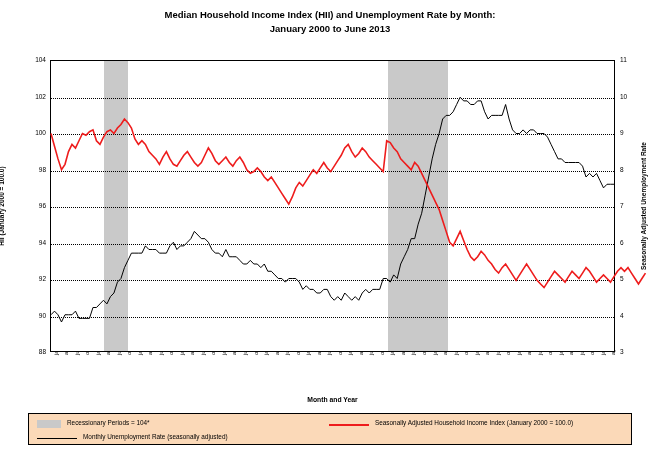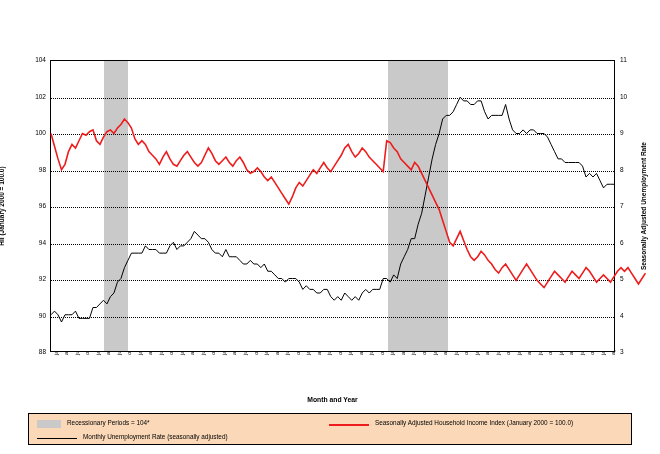--- a/index.html
+++ b/index.html
@@ -67,20 +67,24 @@
   }
   .lg-line{position:absolute;height:0;border-top-style:solid;}
   .lg-red{border-top:2px solid #ee1c1c;width:40px;}
   .lg-blk{border-top:1px solid #000;width:40px;}
 </style>
 </head>
 <body>
 
 <div id="wrap">
 
+  <div class="title">
+    <div>Median Household Income Index (HII) and Unemployment Rate by Month:</div>
+    <div>January 2000 to June 2013</div>
+  </div>
 
   <div class="ylabel-left">HII (January 2000 = 100.0)</div>
   <div class="ylabel-right">Seasonally Adjusted Unemployment Rate</div>
 
   <div id="yticks-left">
       <div class="ytick" style="left: 20px; top: 56px;">104</div>
       <div class="ytick" style="left: 20px; top: 92.5px;">102</div>
       <div class="ytick" style="left: 20px; top: 129px;">100</div>
       <div class="ytick" style="left: 20px; top: 165.5px;">98</div>
       <div class="ytick" style="left: 20px; top: 202px;">96</div>

